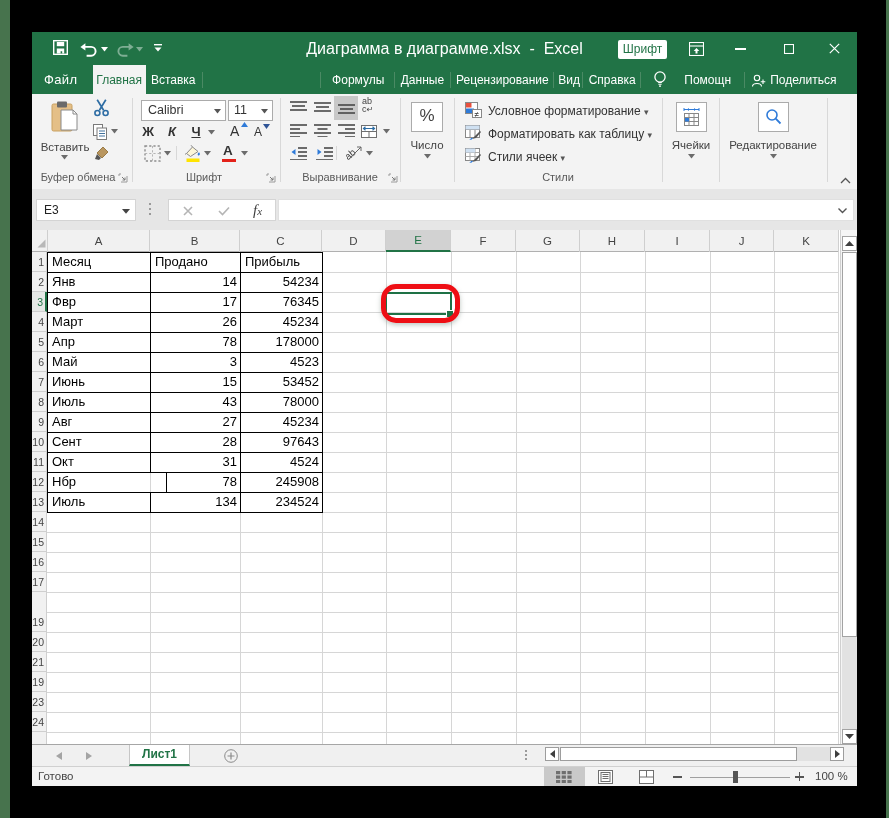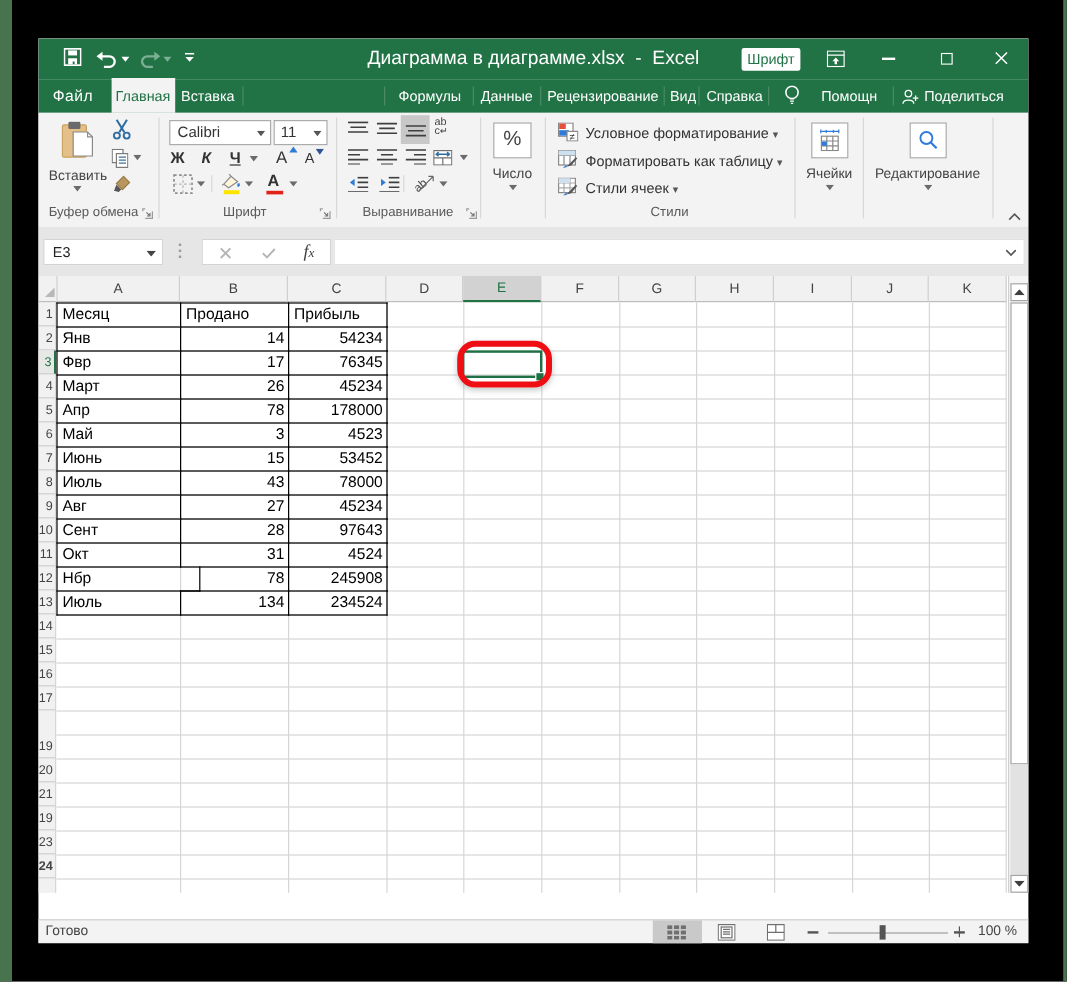--- a/index.html
+++ b/index.html
@@ -375,21 +375,21 @@
       <div class="rowhdr" style="top: 260px;">14</div>
       <div class="rowhdr" style="top: 280px;">15</div>
       <div class="rowhdr" style="top: 300px;">16</div>
       <div class="rowhdr" style="top: 320px;">17</div>
       <div class="rowhdr" style="top: 340px; margin-left: 26px;">18</div>
       <div class="rowhdr" style="top: 360px;">19</div>
       <div class="rowhdr" style="top: 380px;">20</div>
       <div class="rowhdr" style="top: 400px;">21</div>
       <div class="rowhdr" style="top: 420px;">19</div>
       <div class="rowhdr" style="top: 440px;">23</div>
-      <div class="rowhdr" style="top: 460px; font-weight: bold;">24</div>
+      <div class="rowhdr" style="top: 460px;">24</div>
     </div>
 
   <div id="gridarea" class="a">
       <div class="vline" style="left: 103px;"></div>
       <div class="vline" style="left: 193px;"></div>
       <div class="vline" style="left: 275px;"></div>
       <div class="vline" style="left: 339px;"></div>
       <div class="vline" style="left: 404px;"></div>
       <div class="vline" style="left: 469px;"></div>
       <div class="vline" style="left: 533px;"></div>
@@ -470,20 +470,44 @@
         <path d="M0 5 h9 L4.5 0z" fill="#3f3f3f"></path>
       </svg>
     <div class="a" style="left:1px;top:21.5px;width:15px;height:385px;background:#fff;border:1px solid #a3a3a3"></div>
     <div class="a" style="left:1px;top:407px;width:15px;height:92px;background:#e2e2e2"></div>
     <div class="a" style="left:1px;top:499px;width:15px;height:14.5px;background:#fff;border:1px solid #a3a3a3"></div>
     <svg class="ic" style="left:4px;top:503.5px" width="9" height="5" viewBox="0 0 9 5">
         <path d="M0 0 h9 L4.5 5z" fill="#3f3f3f"></path>
       </svg>
   </div>
 
+  <div id="sheetbar" class="a">
+    <svg class="ic" style="left:24px;top:7px" width="6" height="8" viewBox="0 0 6 8">
+        <path d="M6 0 L0 4 L6 8z" fill="#a4a4a4"></path>
+      </svg>
+    <svg class="ic" style="left:54px;top:7px" width="6" height="8" viewBox="0 0 6 8">
+        <path d="M0 0 L6 4 L0 8z" fill="#a4a4a4"></path>
+      </svg>
+    <div class="a" style="left:97px;top:0;width:61px;height:21px;background:#fff;border-left:1px solid #c6c6c6;border-right:1px solid #c6c6c6;border-bottom:2px solid #217346;color:#217346;font-weight:bold;font-size:12px;text-align:center;line-height:19px">Лист1</div>
+    <svg class="ic" style="left:192px;top:4px" width="14" height="14" viewBox="0 0 14 14">
+        <circle cx="7" cy="7" r="6.3" fill="none" stroke="#8a8a8a"></circle>
+        <path d="M7 3.5 v7 M3.5 7 h7" stroke="#8a8a8a" stroke-width="1.2"></path>
+      </svg>
+    <div class="a" style="left:493px;top:5px;width:2px;height:2px;background:#9a9a9a;box-shadow:0 4px #9a9a9a,0 8px #9a9a9a"></div>
+    <div class="a" style="left:513px;top:1.5px;width:13.5px;height:14.5px;background:#fff;border:1px solid #9d9d9d"></div>
+    <svg class="ic" style="left:517.5px;top:5px" width="5" height="8" viewBox="0 0 5 8">
+        <path d="M5 0 L0 4 L5 8z" fill="#3f3f3f"></path>
+      </svg>
+    <div class="a" style="left:527px;top:1.5px;width:271px;height:14.5px;background:#e2e2e2"></div>
+    <div class="a" style="left:527.5px;top:1.5px;width:237px;height:14.5px;background:#fff;border:1px solid #9d9d9d"></div>
+    <div class="a" style="left:798px;top:1.5px;width:13.5px;height:14.5px;background:#fff;border:1px solid #9d9d9d"></div>
+    <svg class="ic" style="left:802.5px;top:5px" width="5" height="8" viewBox="0 0 5 8">
+        <path d="M0 0 L5 4 L0 8z" fill="#3f3f3f"></path>
+      </svg>
+  </div>
 
   <div id="statusbar" class="a">
     <div class="a" style="left:6px;top:3px;font-size:11.5px;color:#444">Готово</div>
     <div class="a" style="left:512px;top:0px;width:41px;height:20px;background:#c9c9c9"></div>
     <svg class="ic" style="left:524px;top:4px" width="16" height="12" viewBox="0 0 16 12">
         <rect x="0" y="0" width="4.2" height="3.2" fill="#6f6f6f"></rect>
         <rect x="5.7" y="0" width="4.2" height="3.2" fill="#6f6f6f"></rect>
         <rect x="11.4" y="0" width="4.2" height="3.2" fill="#6f6f6f"></rect>
         <rect x="0" y="4.5" width="4.2" height="3.2" fill="#6f6f6f"></rect>
         <rect x="5.7" y="4.5" width="4.2" height="3.2" fill="#6f6f6f"></rect>

